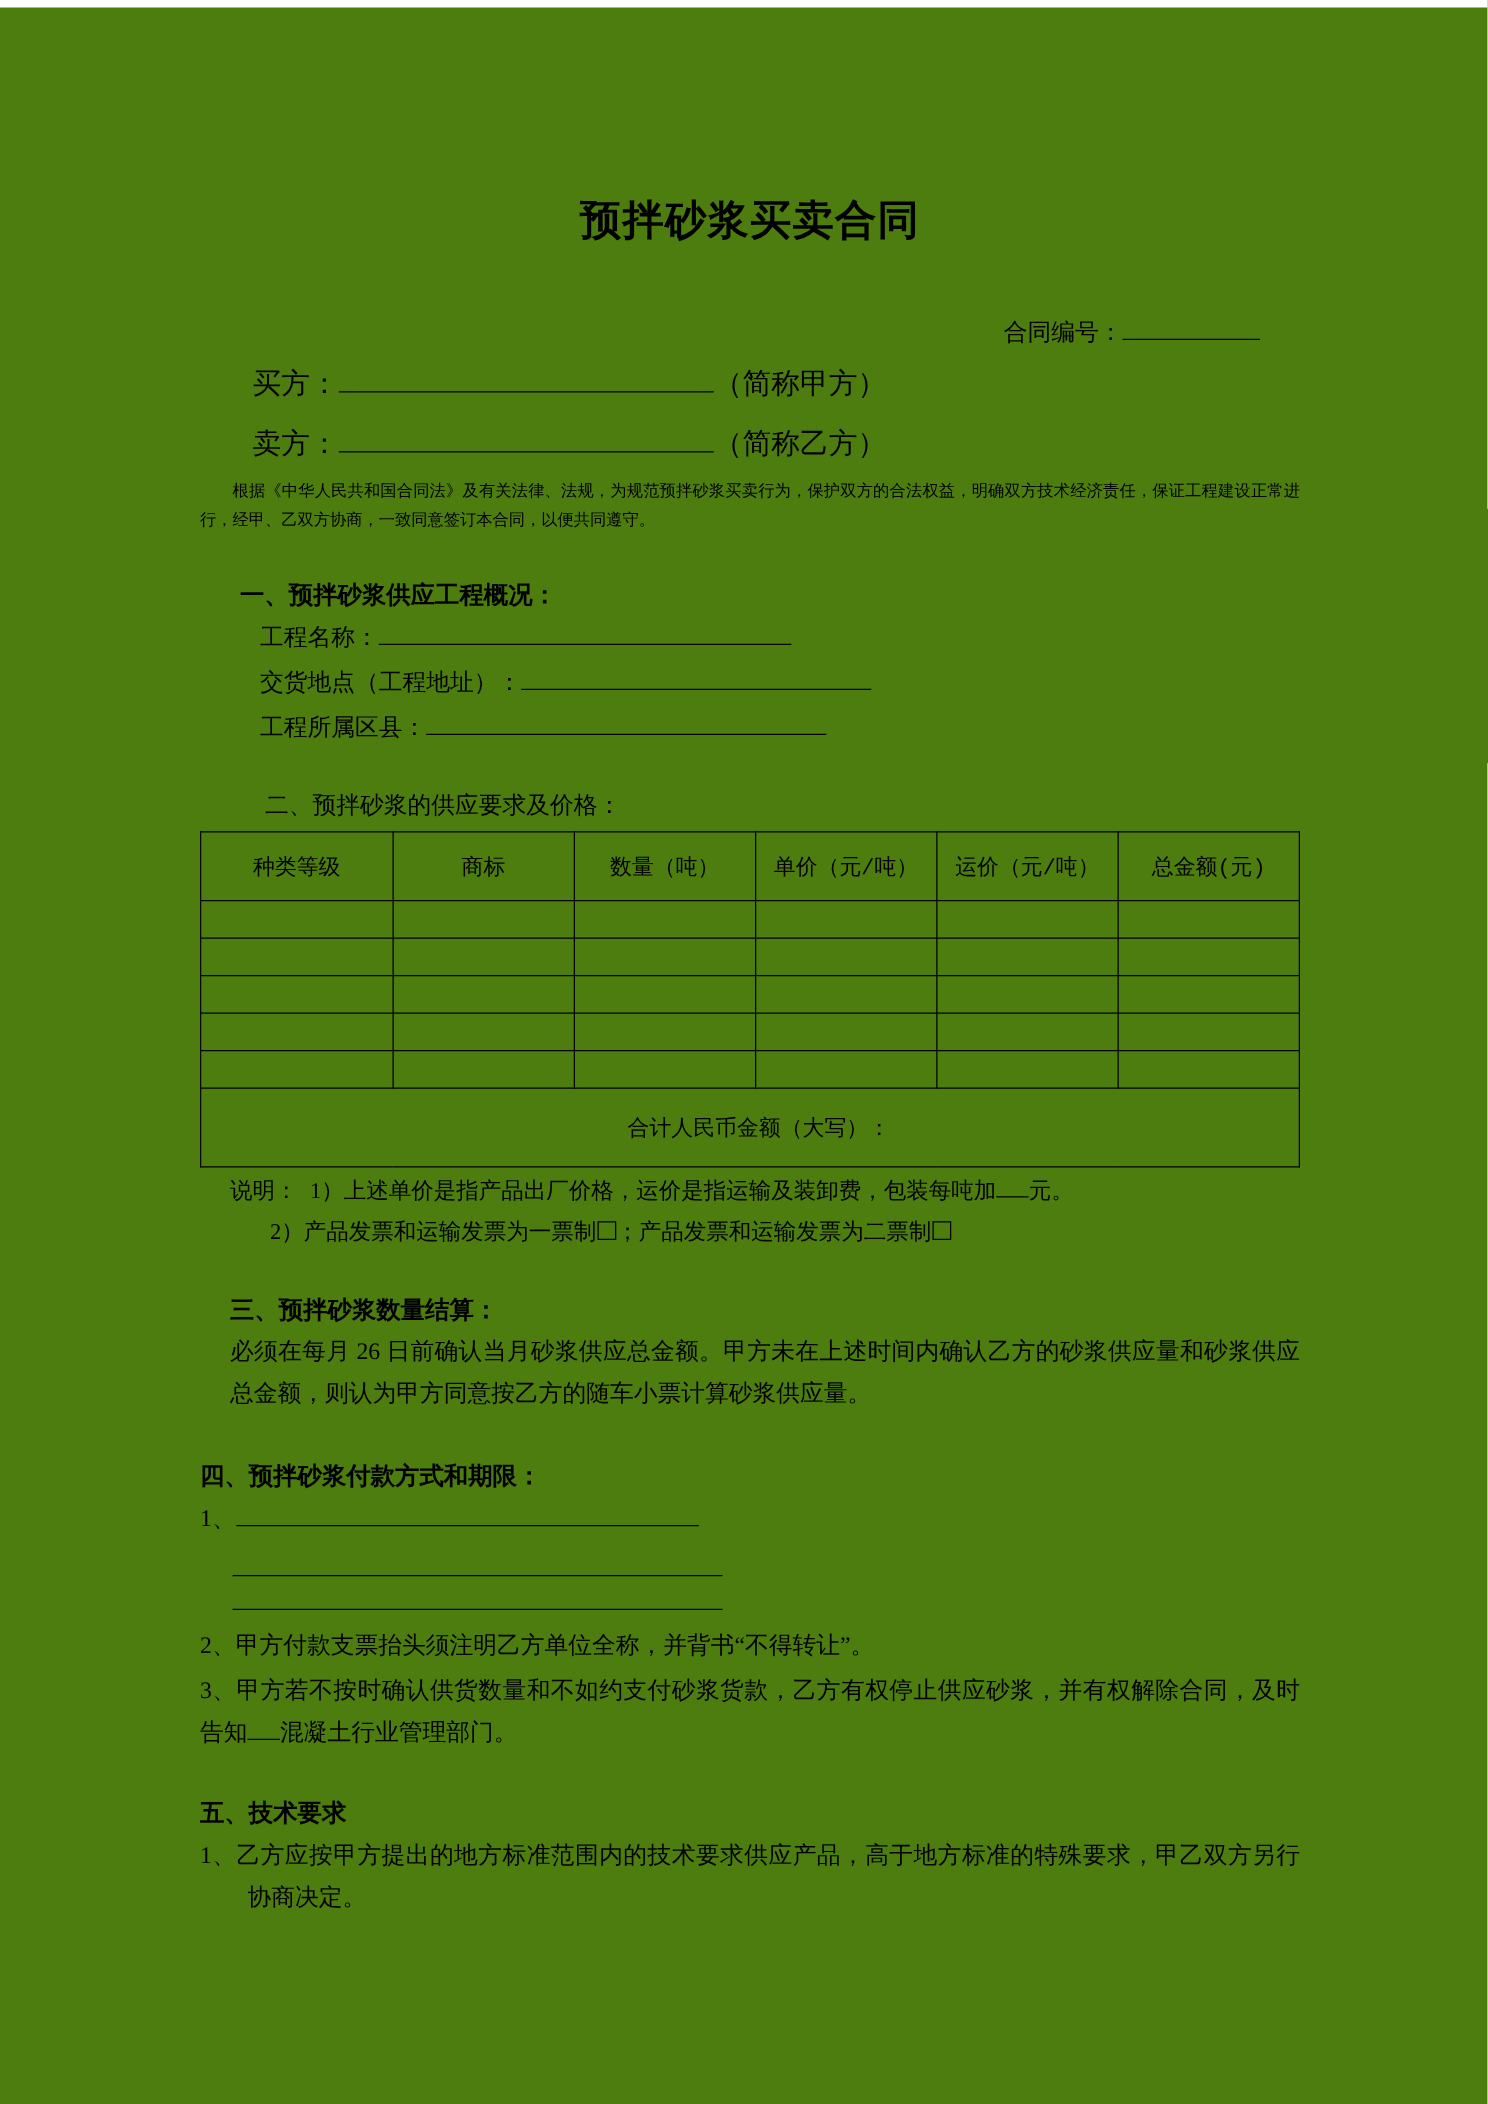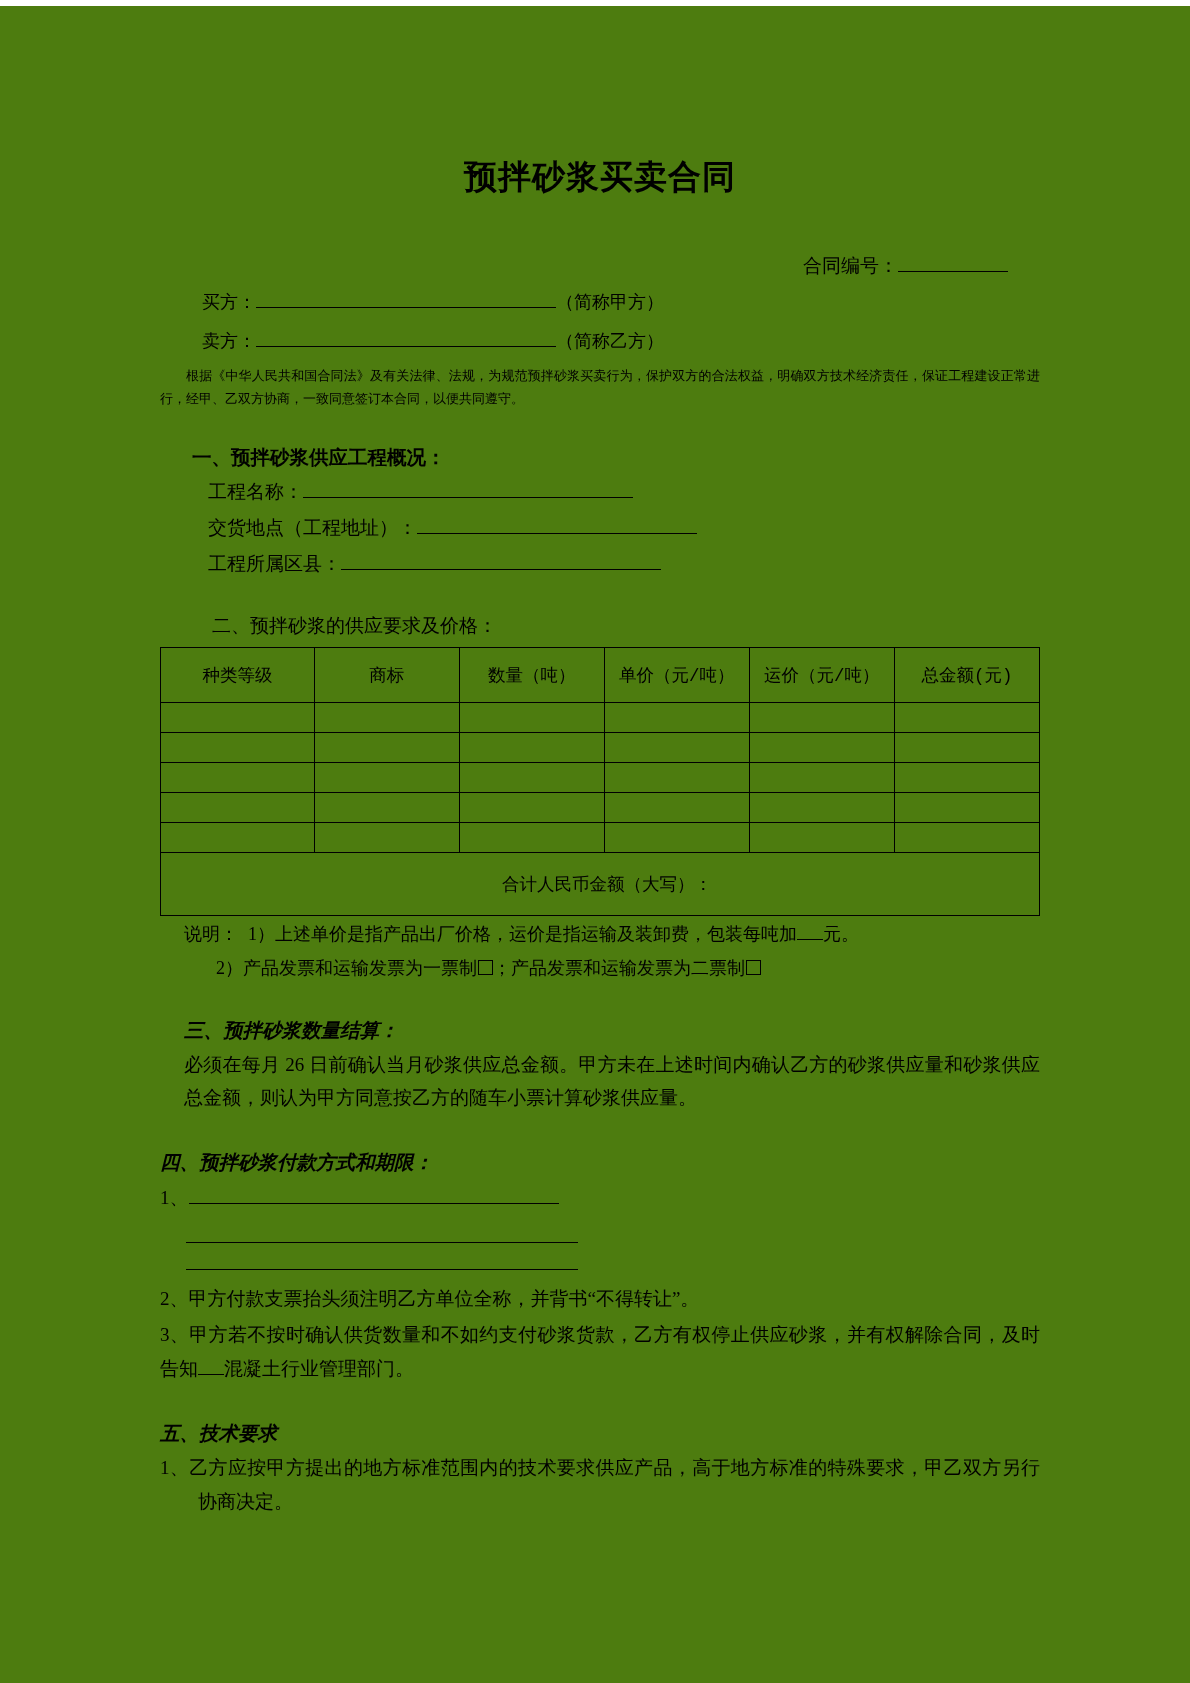--- a/index.html
+++ b/index.html
@@ -37,47 +37,46 @@
   }
   .fill {
     display: inline-block;
     border-bottom: 1.5px solid #000;
     vertical-align: baseline;
     height: 1.05em;
   }
   .fill-no { width: 110px; }
   .party-row {
     margin-top: 8px;
-    font-size: 18px;
+    font-size: 23px;
     padding-left: 42px;
     white-space: nowrap;
     line-height: 1.75;
   }
   .fill-party { width: 300px; }
   .intro {
     margin-top: 6px;
     font-size: 13px;
     line-height: 1.78;
     text-align: justify;
     text-indent: 2em;
   }
   .sec-head {
     font-size: 19.5px;
     font-weight: bold;
     margin-top: 34px;
     margin-bottom: 4px;
     padding-left: 32px;
   }
-  .sec-head.nopad { padding-left: 0; font-style: italic; }
+  .sec-head.nopad { padding-left: 0; }
   .field-row {
     font-size: 19px;
     padding-left: 48px;
     line-height: 1.9;
     white-space: nowrap;
-    font-family: Liberation Mono, monospace;
   }
   .fill-proj  { width: 330px; }
   .fill-addr  { width: 280px; }
   .fill-dist  { width: 320px; }
   .sec2-head {
     font-size: 19px;
     margin-top: 30px;
     margin-bottom: 8px;
     padding-left: 52px;
   }

